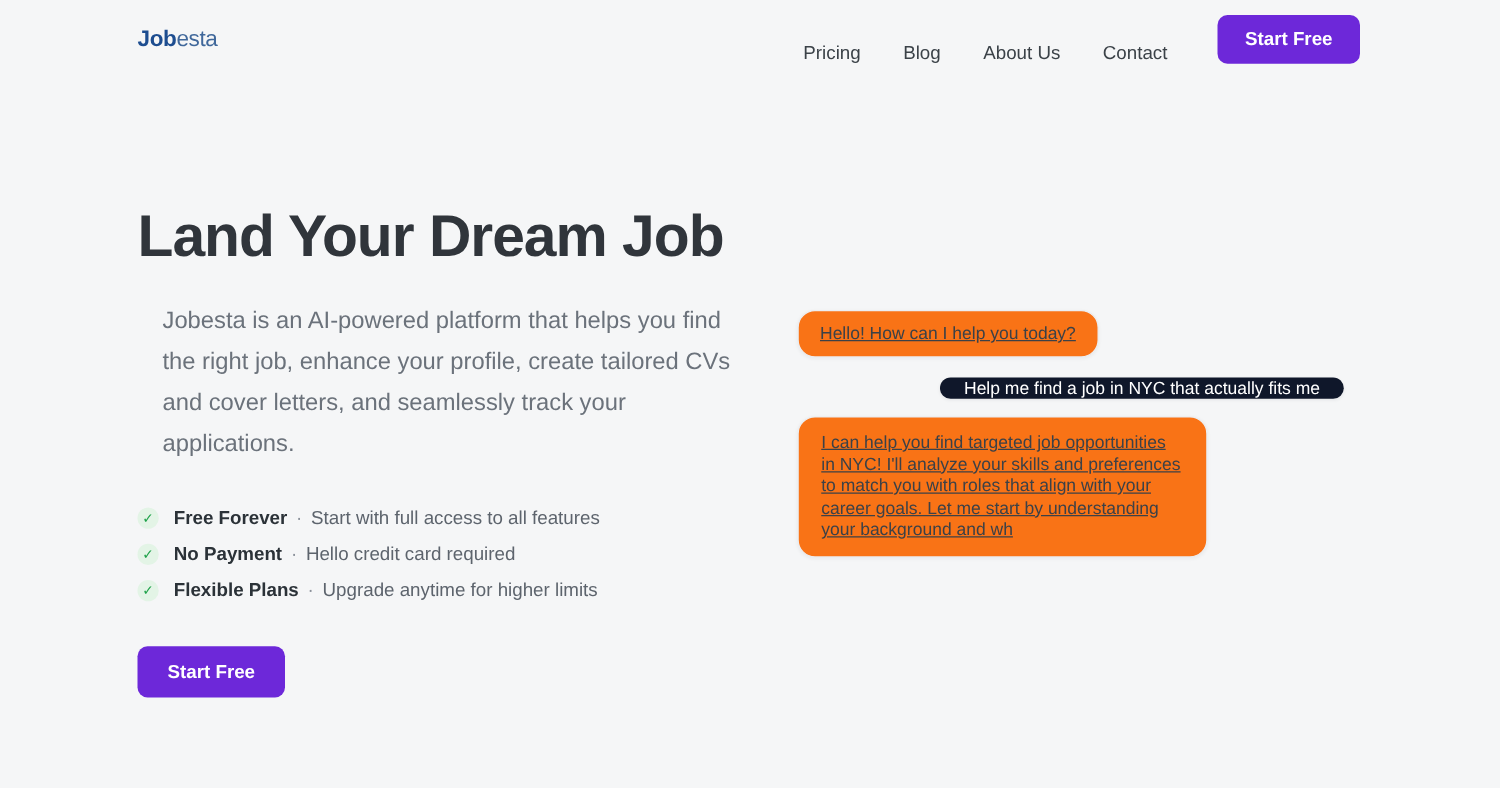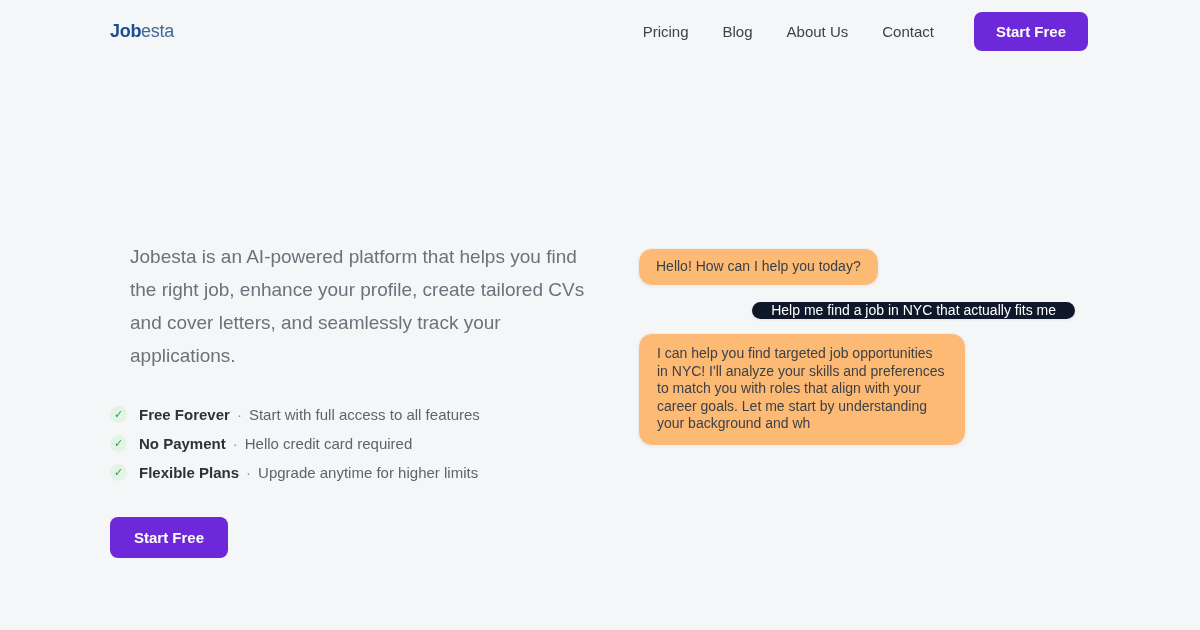--- a/index.html
+++ b/index.html
@@ -18,21 +18,21 @@
     top: 0; left: 0; right: 0;
     height: 62px;
     display: flex;
     align-items: center;
     justify-content: space-between;
     padding: 0 112px 0 110px;
   }
   .logo { font-size: 18px; letter-spacing: -0.3px; cursor: default; }
   .logo .logo-bold { font-weight: 700; color: #1d4d90; }
   .logo .logo-light { font-weight: 400; color: #40689b; }
-  .nav { display: flex; align-items: center; gap: 34px; }
+  .nav { display: flex; align-items: flex-end; gap: 34px; }
   .nav-link {
     font-size: 15px;
     color: #3b4248;
     text-decoration: none;
     cursor: pointer;
     white-space: nowrap;
   }
   .btn-primary {
     display: inline-block;
     background: #6d28d9;
@@ -106,25 +106,26 @@
     display: flex;
     flex-direction: column;
   }
   .bubble {
     font-size: 14px;
     line-height: 17.5px;
     color: #3c4147;
   }
   .bubble-assistant {
     align-self: flex-start;
-    background: #fdba74;
+    background: #f97316;
     border: 1px solid #eceef1;
     border-radius: 14px;
     padding: 9px 17px;
     box-shadow: 0 1px 3px rgba(20, 30, 40, 0.05);
+    text-decoration: underline;
   }
   .bubble-user {
     align-self: flex-end;
     background: #0f172a;
     color: #ffffff;
     border-radius: 19px;
     padding: 0 19px;
     margin-top: 16px;
     box-shadow: 0 1px 3px rgba(20, 30, 40, 0.08);
   }
@@ -145,21 +146,21 @@
     <a class="nav-link">Pricing</a>
     <a class="nav-link">Blog</a>
     <a class="nav-link">About Us</a>
     <a class="nav-link">Contact</a>
     <button class="btn-primary">Start Free</button>
   </nav>
 </header>
 
 <section class="hero">
   <h1 class="hero-title">
-    <br>
+    <span>Land Your Dream Job</span><br>
   </h1>
   <p class="hero-desc">Jobesta is an AI-powered platform that helps you find the right job, enhance your profile, create tailored CVs and cover letters, and seamlessly track your applications.</p>
 
   <ul class="features">
     <li class="feature-row">
       <span class="check-badge">✓</span>
       <span class="feature-label">Free Forever</span>
       <span class="feature-sep">·</span>
       <span class="feature-text">Start with full access to all features</span>
     </li>

